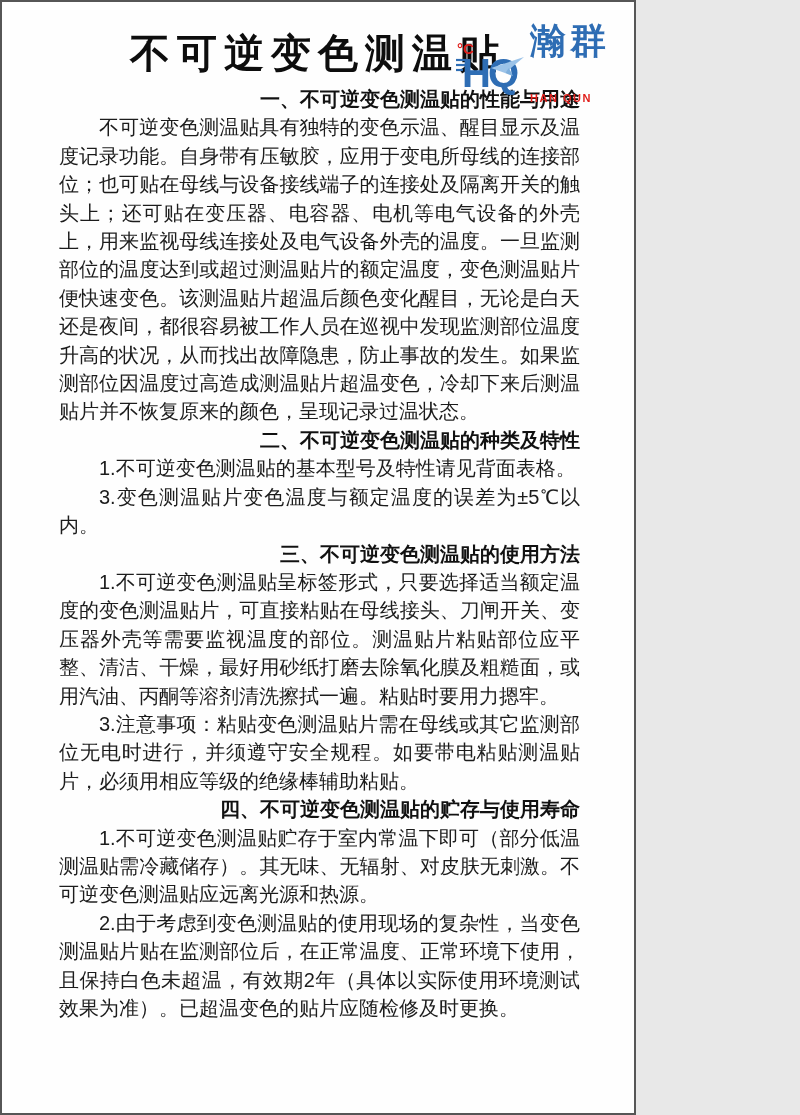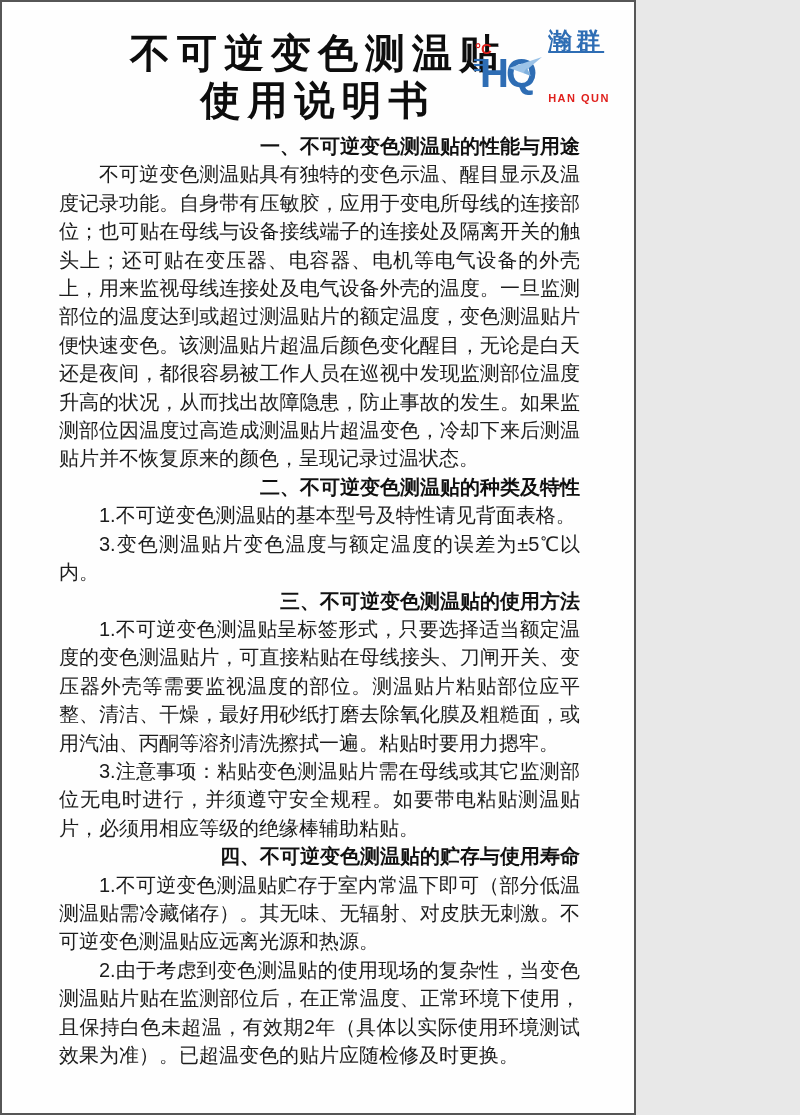--- a/index.html
+++ b/index.html
@@ -31,25 +31,24 @@
     top: 24px;
     right: 24px;
     display: flex;
     align-items: center;
     gap: 5px;
   }
   .logo-mark { width: 70px; height: 58px; display: block; }
   .logo-texts { display: flex; flex-direction: column; align-items: flex-start; }
   .logo-cn {
     color: #2e6db4;
-    font-size: 24px;
+    font-size: 36px;
     font-weight: bold;
     letter-spacing: 4px;
     line-height: 30px;
-    text-decoration: underline;
   }
   .logo-en {
     color: #e0201c;
     font-size: 11px;
     font-weight: bold;
     letter-spacing: 1.5px;
     line-height: 14px;
     margin-top: 35px;
   }
 
@@ -71,21 +70,20 @@
   }
 </style>
 </head>
 <body>
 
 <div class="page">
 
   <div class="header">
     <h1 class="doc-title">
       <span class="t1">不可逆变色测温贴</span>
-      <span class="t2">使用说明书</span>
     </h1>
 
     <div class="logo">
       <svg class="logo-mark" viewBox="0 0 70 58" xmlns="http://www.w3.org/2000/svg" aria-hidden="true">
         <g stroke="#2e6db4" stroke-width="2.2">
           <line x1="1" y1="23" x2="12" y2="23"></line>
           <line x1="1" y1="28" x2="10" y2="28"></line>
           <line x1="1" y1="33" x2="8" y2="33"></line>
         </g>
         <text x="2" y="17" font-size="15" font-weight="bold" fill="#e0201c" font-family="Liberation Sans, sans-serif">°C</text>

